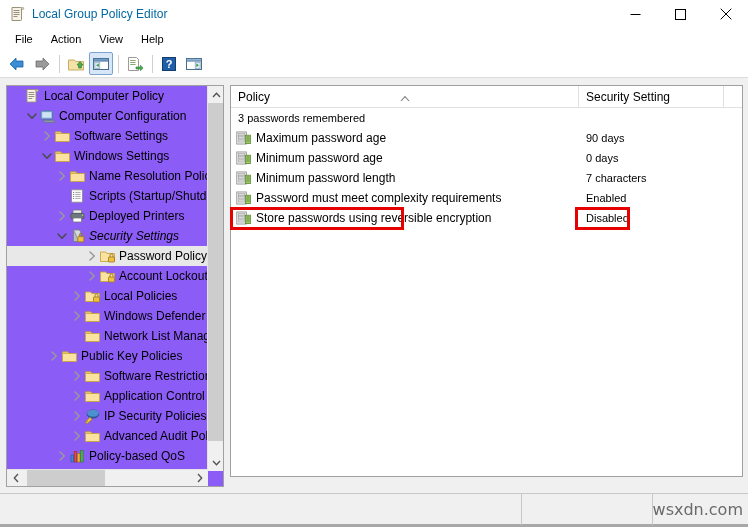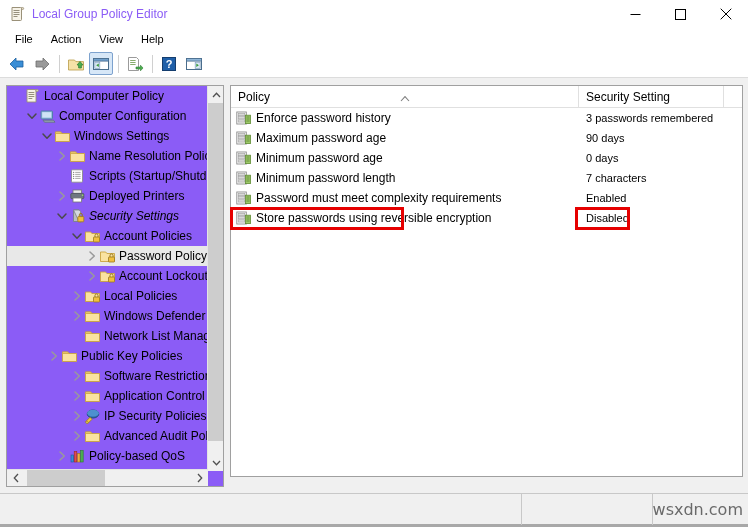--- a/index.html
+++ b/index.html
@@ -24,21 +24,21 @@
     width: 748px; height: 28px;
     background: #ffffff;
     display: flex; align-items: center;
   }
   .title-icon {
     margin-left: 9px; margin-right: 7px;
     width: 16px; height: 16px;
     display: block;
   }
   .title-text {
-    font-size: 12px; color: #8b5cf6;
+    font-size: 12px; color: #0369a1;
     line-height: 28px;
     white-space: nowrap;
   }
   .winbtns {
     position: absolute; right: 0; top: 0;
     height: 28px; display: flex;
   }
   .winbtn {
     width: 45px; height: 28px;
     display: flex; align-items: center; justify-content: center;
@@ -357,20 +357,32 @@
             <svg width="17" height="16" viewBox="0 0 17 16" class="ticon">
               <rect x="2" y="3" width="11.5" height="8" rx="0.8" fill="#8fb8dd" stroke="#4d7aa3" stroke-width="0.9"></rect>
               <rect x="3.2" y="4.2" width="9" height="5.4" fill="#cfe3f5"></rect>
               <path d="M4 12.2 h10.5 l1.5 2 h-10.5 z" fill="#9aa9b5" stroke="#5f6f7c" stroke-width="0.8"></path>
             </svg>
             <span class="tlabel">Computer Configuration</span>
           </div>
           <div class="trow" style="padding-left: 33px;">
             <span class="tw">
               <svg width="14" height="14" viewBox="0 0 14 14">
+                <path d="M5 3 L9.3 7 L5 11" fill="none" stroke="#9a9a9a" stroke-width="1.5" stroke-linecap="round" stroke-linejoin="round"></path>
+              </svg>
+            </span>
+            <svg width="17" height="16" viewBox="0 0 17 16" class="ticon">
+              <path d="M1.5 4 h5.2 l1.2 1.5 h7.6 v8 h-14 z" fill="#fae3a0" stroke="#c9a43f" stroke-width="0.9"></path>
+              <path d="M1.5 4 h5.2 l1.2 1.5 h-6.4 z" fill="#f3d685" stroke="#c9a43f" stroke-width="0.8"></path>
+            </svg>
+            <span class="tlabel">Software Settings</span>
+          </div>
+          <div class="trow" style="padding-left: 33px;">
+            <span class="tw">
+              <svg width="14" height="14" viewBox="0 0 14 14">
                 <path d="M3 5 L7 9.3 L11 5" fill="none" stroke="#4a4a4a" stroke-width="1.5" stroke-linecap="round" stroke-linejoin="round"></path>
               </svg>
             </span>
             <svg width="17" height="16" viewBox="0 0 17 16" class="ticon">
               <path d="M1.5 4 h5.2 l1.2 1.5 h7.6 v8 h-14 z" fill="#fae3a0" stroke="#c9a43f" stroke-width="0.9"></path>
               <path d="M1.5 4 h5.2 l1.2 1.5 h-6.4 z" fill="#f3d685" stroke="#c9a43f" stroke-width="0.8"></path>
             </svg>
             <span class="tlabel">Windows Settings</span>
           </div>
           <div class="trow" style="padding-left: 48px;">
@@ -422,33 +434,20 @@
               </svg>
             </span>
             <svg width="17" height="16" viewBox="0 0 17 16" class="ticon">
               <path d="M4.5 2 h5.5 v11.5 h-5.5 z" fill="#b9bec4" stroke="#7a8088" stroke-width="0.9"></path>
               <path d="M4.5 2 h5.5 l1.6 1.2 v11.3 l-1.6 -1 z" fill="#d6dadf" stroke="#7a8088" stroke-width="0.8"></path>
               <rect x="8.8" y="8.6" width="6" height="5.2" rx="0.6" fill="#f0c040" stroke="#9a7a20" stroke-width="0.8"></rect>
               <path d="M10.3 8.6 v-1.7 a1.5 1.5 0 0 1 3 0 V8.6" fill="none" stroke="#9a7a20" stroke-width="1"></path>
             </svg>
             <span class="tlabel">Security Settings</span>
           </div>
-          <div class="trow" style="padding-left: 63px;">
-            <span class="tw">
-              <svg width="14" height="14" viewBox="0 0 14 14">
-                <path d="M3 5 L7 9.3 L11 5" fill="none" stroke="#4a4a4a" stroke-width="1.5" stroke-linecap="round" stroke-linejoin="round"></path>
-              </svg>
-            </span>
-            <svg width="17" height="16" viewBox="0 0 17 16" class="ticon">
-              <path d="M1.5 4 h5.2 l1.2 1.5 h7.6 v8 h-14 z" fill="#fae3a0" stroke="#c9a43f" stroke-width="0.9"></path>
-              <rect x="9.5" y="9" width="6" height="5" rx="0.6" fill="#f0c040" stroke="#9a7a20" stroke-width="0.8"></rect>
-              <path d="M11 9 v-1.6 a1.5 1.5 0 0 1 3 0 V9" fill="none" stroke="#9a7a20" stroke-width="1"></path>
-            </svg>
-            <span class="tlabel">Account Policies</span>
-          </div>
           <div class="trow sel" style="padding-left: 78px;">
             <span class="tw">
               <svg width="14" height="14" viewBox="0 0 14 14">
                 <path d="M5 3 L9.3 7 L5 11" fill="none" stroke="#9a9a9a" stroke-width="1.5" stroke-linecap="round" stroke-linejoin="round"></path>
               </svg>
             </span>
             <svg width="17" height="16" viewBox="0 0 17 16" class="ticon">
               <path d="M1.5 4 h5.2 l1.2 1.5 h7.6 v8 h-14 z" fill="#fae3a0" stroke="#c9a43f" stroke-width="0.9"></path>
               <rect x="9.5" y="9" width="6" height="5" rx="0.6" fill="#f0c040" stroke="#9a7a20" stroke-width="0.8"></rect>
               <path d="M11 9 v-1.6 a1.5 1.5 0 0 1 3 0 V9" fill="none" stroke="#9a7a20" stroke-width="1"></path>
@@ -619,112 +618,99 @@
                 <path d="M1.5 6 L5.5 1.6 L9.5 6" fill="none" stroke="#808080" stroke-width="1.1"></path>
               </svg>
           </span>
         </div>
         <div class="hcell c2">
           <span>Security Setting</span>
         </div>
         <div class="hcell c3"></div>
       </div>
       <div id="list-body">
+          <div class="lrow">
+            <div class="lcell2">3 passwords remembered</div>
+          </div>
           <div class="lrow">
             <div class="lcell1">
               <svg width="17" height="16" viewBox="0 0 17 16" class="picon">
                 <rect x="1.8" y="2" width="9.5" height="12" fill="#ffffff" stroke="#8c8c8c" stroke-width="0.9"></rect>
                 <rect x="3.2" y="3.4" width="6.6" height="2.3" fill="#d9d9d9" stroke="#9e9e9e" stroke-width="0.6"></rect>
                 <rect x="3.2" y="6.6" width="6.6" height="2.3" fill="#d9d9d9" stroke="#9e9e9e" stroke-width="0.6"></rect>
                 <rect x="3.2" y="9.8" width="6.6" height="2.3" fill="#d9d9d9" stroke="#9e9e9e" stroke-width="0.6"></rect>
                 <rect x="10.5" y="5.2" width="5" height="8.4" fill="#9fc96a" stroke="#5f8c34" stroke-width="0.8"></rect>
                 <line x1="11.4" y1="7" x2="14.6" y2="7" stroke="#4f7a28" stroke-width="0.7"></line>
                 <line x1="11.4" y1="9" x2="14.6" y2="9" stroke="#4f7a28" stroke-width="0.7"></line>
                 <line x1="11.4" y1="11" x2="14.6" y2="11" stroke="#4f7a28" stroke-width="0.7"></line>
               </svg>
-              <span class="ptext">Enforce password history</span>
+              <span class="ptext">Maximum password age</span>
             </div>
-            <div class="lcell2">3 passwords remembered</div>
+            <div class="lcell2">90 days</div>
           </div>
           <div class="lrow">
             <div class="lcell1">
               <svg width="17" height="16" viewBox="0 0 17 16" class="picon">
                 <rect x="1.8" y="2" width="9.5" height="12" fill="#ffffff" stroke="#8c8c8c" stroke-width="0.9"></rect>
                 <rect x="3.2" y="3.4" width="6.6" height="2.3" fill="#d9d9d9" stroke="#9e9e9e" stroke-width="0.6"></rect>
                 <rect x="3.2" y="6.6" width="6.6" height="2.3" fill="#d9d9d9" stroke="#9e9e9e" stroke-width="0.6"></rect>
                 <rect x="3.2" y="9.8" width="6.6" height="2.3" fill="#d9d9d9" stroke="#9e9e9e" stroke-width="0.6"></rect>
                 <rect x="10.5" y="5.2" width="5" height="8.4" fill="#9fc96a" stroke="#5f8c34" stroke-width="0.8"></rect>
                 <line x1="11.4" y1="7" x2="14.6" y2="7" stroke="#4f7a28" stroke-width="0.7"></line>
                 <line x1="11.4" y1="9" x2="14.6" y2="9" stroke="#4f7a28" stroke-width="0.7"></line>
                 <line x1="11.4" y1="11" x2="14.6" y2="11" stroke="#4f7a28" stroke-width="0.7"></line>
               </svg>
-              <span class="ptext">Maximum password age</span>
+              <span class="ptext">Minimum password age</span>
             </div>
-            <div class="lcell2">90 days</div>
+            <div class="lcell2">0 days</div>
           </div>
           <div class="lrow">
             <div class="lcell1">
               <svg width="17" height="16" viewBox="0 0 17 16" class="picon">
                 <rect x="1.8" y="2" width="9.5" height="12" fill="#ffffff" stroke="#8c8c8c" stroke-width="0.9"></rect>
                 <rect x="3.2" y="3.4" width="6.6" height="2.3" fill="#d9d9d9" stroke="#9e9e9e" stroke-width="0.6"></rect>
                 <rect x="3.2" y="6.6" width="6.6" height="2.3" fill="#d9d9d9" stroke="#9e9e9e" stroke-width="0.6"></rect>
                 <rect x="3.2" y="9.8" width="6.6" height="2.3" fill="#d9d9d9" stroke="#9e9e9e" stroke-width="0.6"></rect>
                 <rect x="10.5" y="5.2" width="5" height="8.4" fill="#9fc96a" stroke="#5f8c34" stroke-width="0.8"></rect>
                 <line x1="11.4" y1="7" x2="14.6" y2="7" stroke="#4f7a28" stroke-width="0.7"></line>
                 <line x1="11.4" y1="9" x2="14.6" y2="9" stroke="#4f7a28" stroke-width="0.7"></line>
                 <line x1="11.4" y1="11" x2="14.6" y2="11" stroke="#4f7a28" stroke-width="0.7"></line>
               </svg>
-              <span class="ptext">Minimum password age</span>
+              <span class="ptext">Minimum password length</span>
             </div>
-            <div class="lcell2">0 days</div>
+            <div class="lcell2">7 characters</div>
           </div>
           <div class="lrow">
             <div class="lcell1">
               <svg width="17" height="16" viewBox="0 0 17 16" class="picon">
                 <rect x="1.8" y="2" width="9.5" height="12" fill="#ffffff" stroke="#8c8c8c" stroke-width="0.9"></rect>
                 <rect x="3.2" y="3.4" width="6.6" height="2.3" fill="#d9d9d9" stroke="#9e9e9e" stroke-width="0.6"></rect>
                 <rect x="3.2" y="6.6" width="6.6" height="2.3" fill="#d9d9d9" stroke="#9e9e9e" stroke-width="0.6"></rect>
                 <rect x="3.2" y="9.8" width="6.6" height="2.3" fill="#d9d9d9" stroke="#9e9e9e" stroke-width="0.6"></rect>
                 <rect x="10.5" y="5.2" width="5" height="8.4" fill="#9fc96a" stroke="#5f8c34" stroke-width="0.8"></rect>
                 <line x1="11.4" y1="7" x2="14.6" y2="7" stroke="#4f7a28" stroke-width="0.7"></line>
                 <line x1="11.4" y1="9" x2="14.6" y2="9" stroke="#4f7a28" stroke-width="0.7"></line>
                 <line x1="11.4" y1="11" x2="14.6" y2="11" stroke="#4f7a28" stroke-width="0.7"></line>
               </svg>
-              <span class="ptext">Minimum password length</span>
+              <span class="ptext">Password must meet complexity requirements</span>
             </div>
-            <div class="lcell2">7 characters</div>
+            <div class="lcell2">Enabled</div>
           </div>
           <div class="lrow">
             <div class="lcell1">
               <svg width="17" height="16" viewBox="0 0 17 16" class="picon">
                 <rect x="1.8" y="2" width="9.5" height="12" fill="#ffffff" stroke="#8c8c8c" stroke-width="0.9"></rect>
                 <rect x="3.2" y="3.4" width="6.6" height="2.3" fill="#d9d9d9" stroke="#9e9e9e" stroke-width="0.6"></rect>
                 <rect x="3.2" y="6.6" width="6.6" height="2.3" fill="#d9d9d9" stroke="#9e9e9e" stroke-width="0.6"></rect>
                 <rect x="3.2" y="9.8" width="6.6" height="2.3" fill="#d9d9d9" stroke="#9e9e9e" stroke-width="0.6"></rect>
                 <rect x="10.5" y="5.2" width="5" height="8.4" fill="#9fc96a" stroke="#5f8c34" stroke-width="0.8"></rect>
                 <line x1="11.4" y1="7" x2="14.6" y2="7" stroke="#4f7a28" stroke-width="0.7"></line>
                 <line x1="11.4" y1="9" x2="14.6" y2="9" stroke="#4f7a28" stroke-width="0.7"></line>
                 <line x1="11.4" y1="11" x2="14.6" y2="11" stroke="#4f7a28" stroke-width="0.7"></line>
               </svg>
-              <span class="ptext">Password must meet complexity requirements</span>
-            </div>
-            <div class="lcell2">Enabled</div>
-          </div>
-          <div class="lrow">
-            <div class="lcell1">
-              <svg width="17" height="16" viewBox="0 0 17 16" class="picon">
-                <rect x="1.8" y="2" width="9.5" height="12" fill="#ffffff" stroke="#8c8c8c" stroke-width="0.9"></rect>
-                <rect x="3.2" y="3.4" width="6.6" height="2.3" fill="#d9d9d9" stroke="#9e9e9e" stroke-width="0.6"></rect>
-                <rect x="3.2" y="6.6" width="6.6" height="2.3" fill="#d9d9d9" stroke="#9e9e9e" stroke-width="0.6"></rect>
-                <rect x="3.2" y="9.8" width="6.6" height="2.3" fill="#d9d9d9" stroke="#9e9e9e" stroke-width="0.6"></rect>
-                <rect x="10.5" y="5.2" width="5" height="8.4" fill="#9fc96a" stroke="#5f8c34" stroke-width="0.8"></rect>
-                <line x1="11.4" y1="7" x2="14.6" y2="7" stroke="#4f7a28" stroke-width="0.7"></line>
-                <line x1="11.4" y1="9" x2="14.6" y2="9" stroke="#4f7a28" stroke-width="0.7"></line>
-                <line x1="11.4" y1="11" x2="14.6" y2="11" stroke="#4f7a28" stroke-width="0.7"></line>
-              </svg>
               <span class="ptext">Store passwords using reversible encryption</span>
             </div>
             <div class="lcell2">Disabled</div>
           </div>
         </div>
     </div>
 
     <div class="redbox" id="redbox-policy"></div>
     <div class="redbox" id="redbox-value"></div>
   </div>

